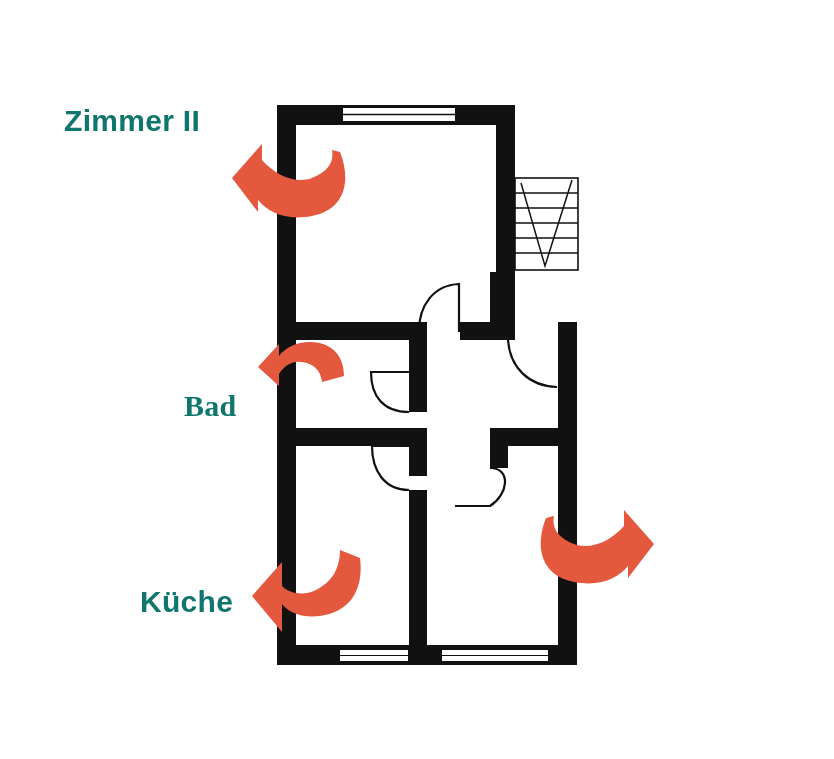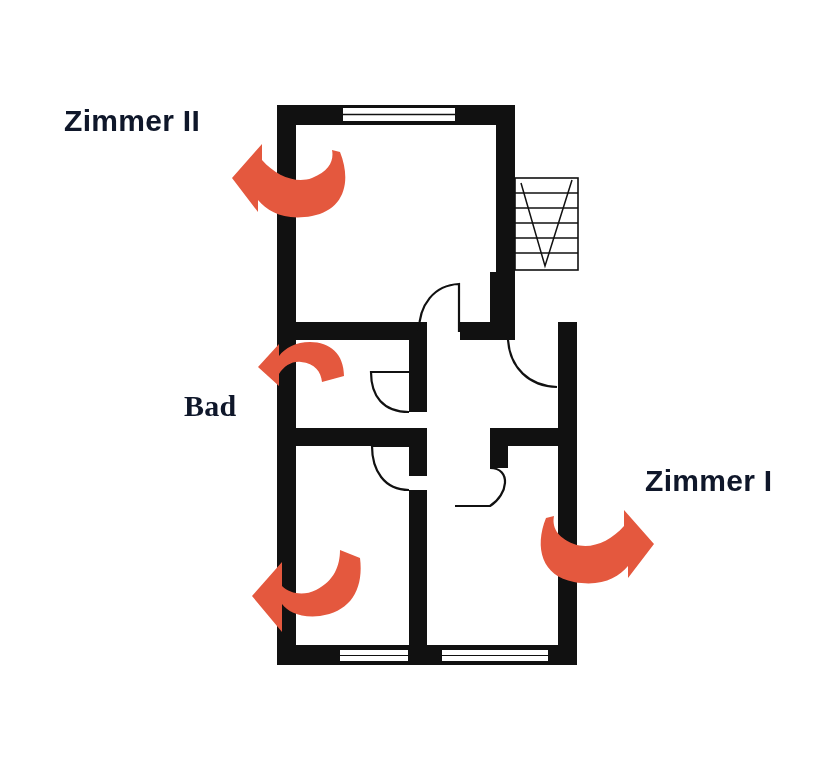--- a/index.html
+++ b/index.html
@@ -27,21 +27,21 @@
     top: 0;
     width: 834px;
     height: 759px;
     display: block;
   }
   .room-label {
     position: absolute;
     font-family: "Liberation Sans", sans-serif;
     font-weight: bold;
     font-size: 30px;
-    color: #0f172a;
+    color: #0f766e;
     white-space: nowrap;
     letter-spacing: 0.3px;
     user-select: none;
   }
   #label-zimmer-ii { left: 64px;  top: 104px; }
   #label-bad       { left: 184px; top: 389px; font-family: Liberation Serif, serif; }
   #label-kueche    { left: 140px; top: 585px; }
   #label-zimmer-i  { left: 645px; top: 464px; }
 </style>
 </head>
@@ -170,16 +170,16 @@
                C 556,537 552,526 554,516
                Z"></path>
     </g>
 
   </svg>
 
   <div class="room-label" id="label-zimmer-ii">Zimmer II</div>
 
   <div class="room-label" id="label-bad">Bad</div>
 
+  <div class="room-label" id="label-kueche">Küche</div>
 
-  <div class="room-label" id="label-zimmer-i">Zimmer I</div>
 
 </div>
 
 </body></html>

